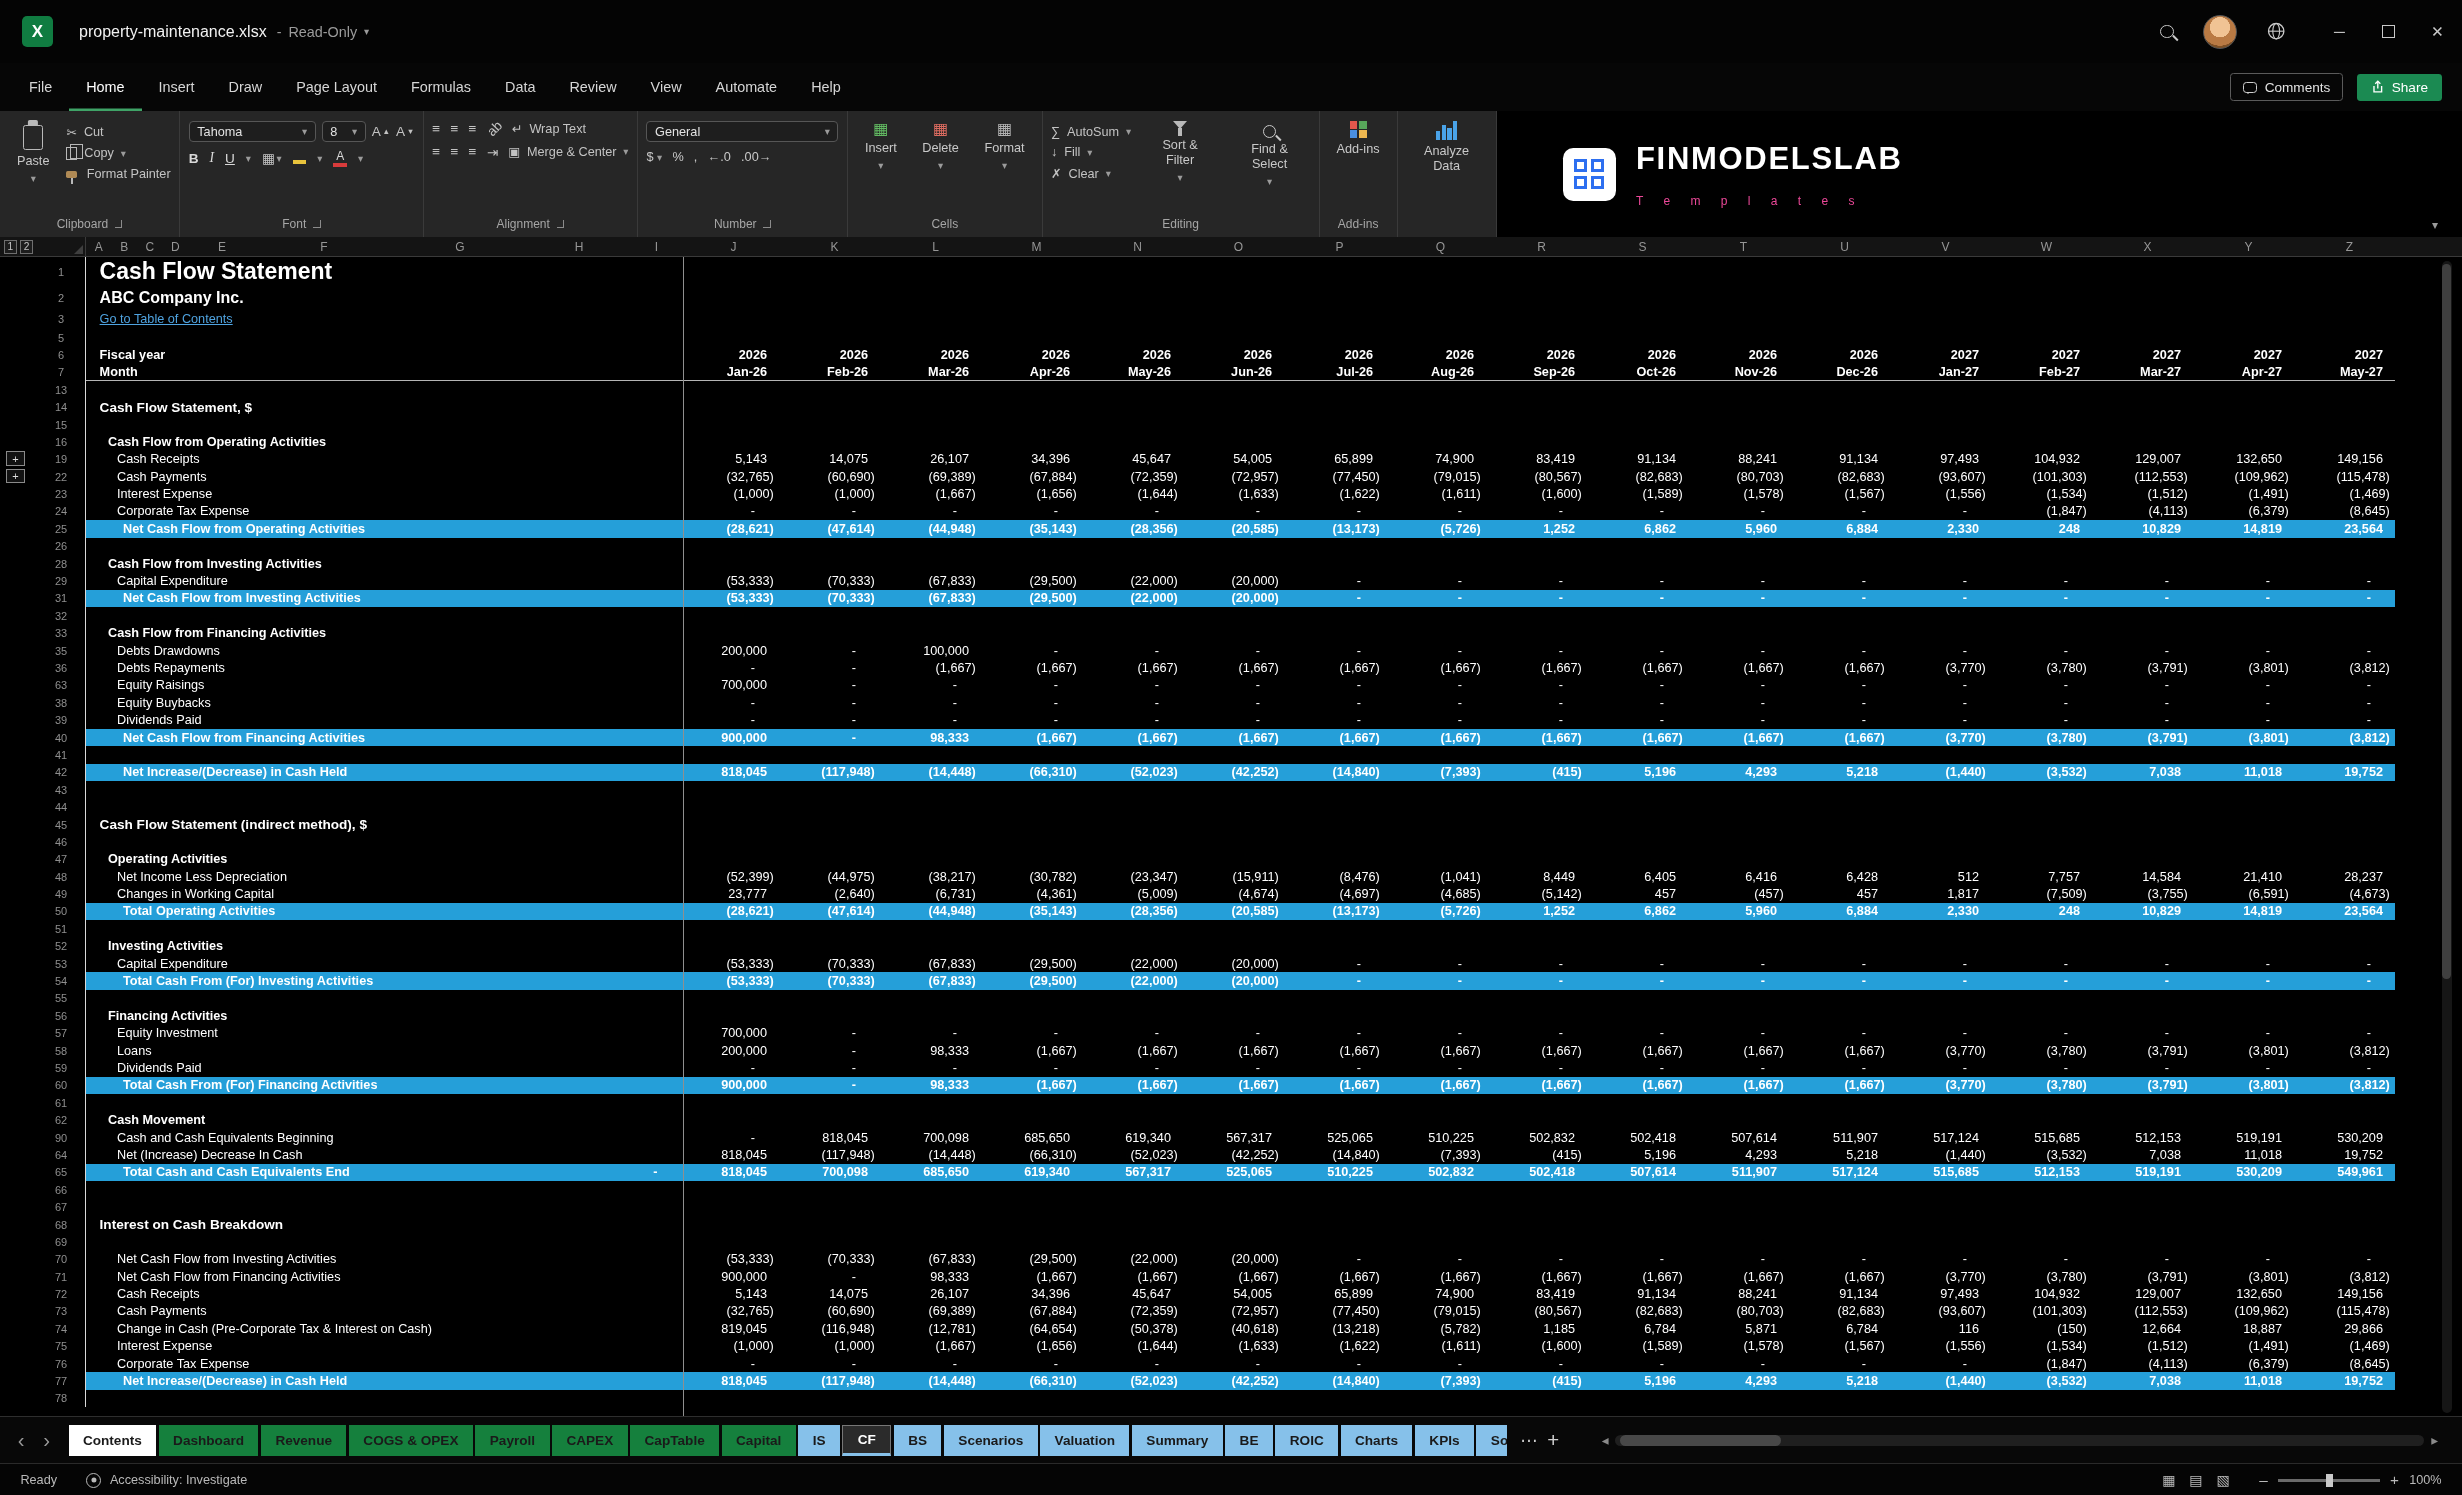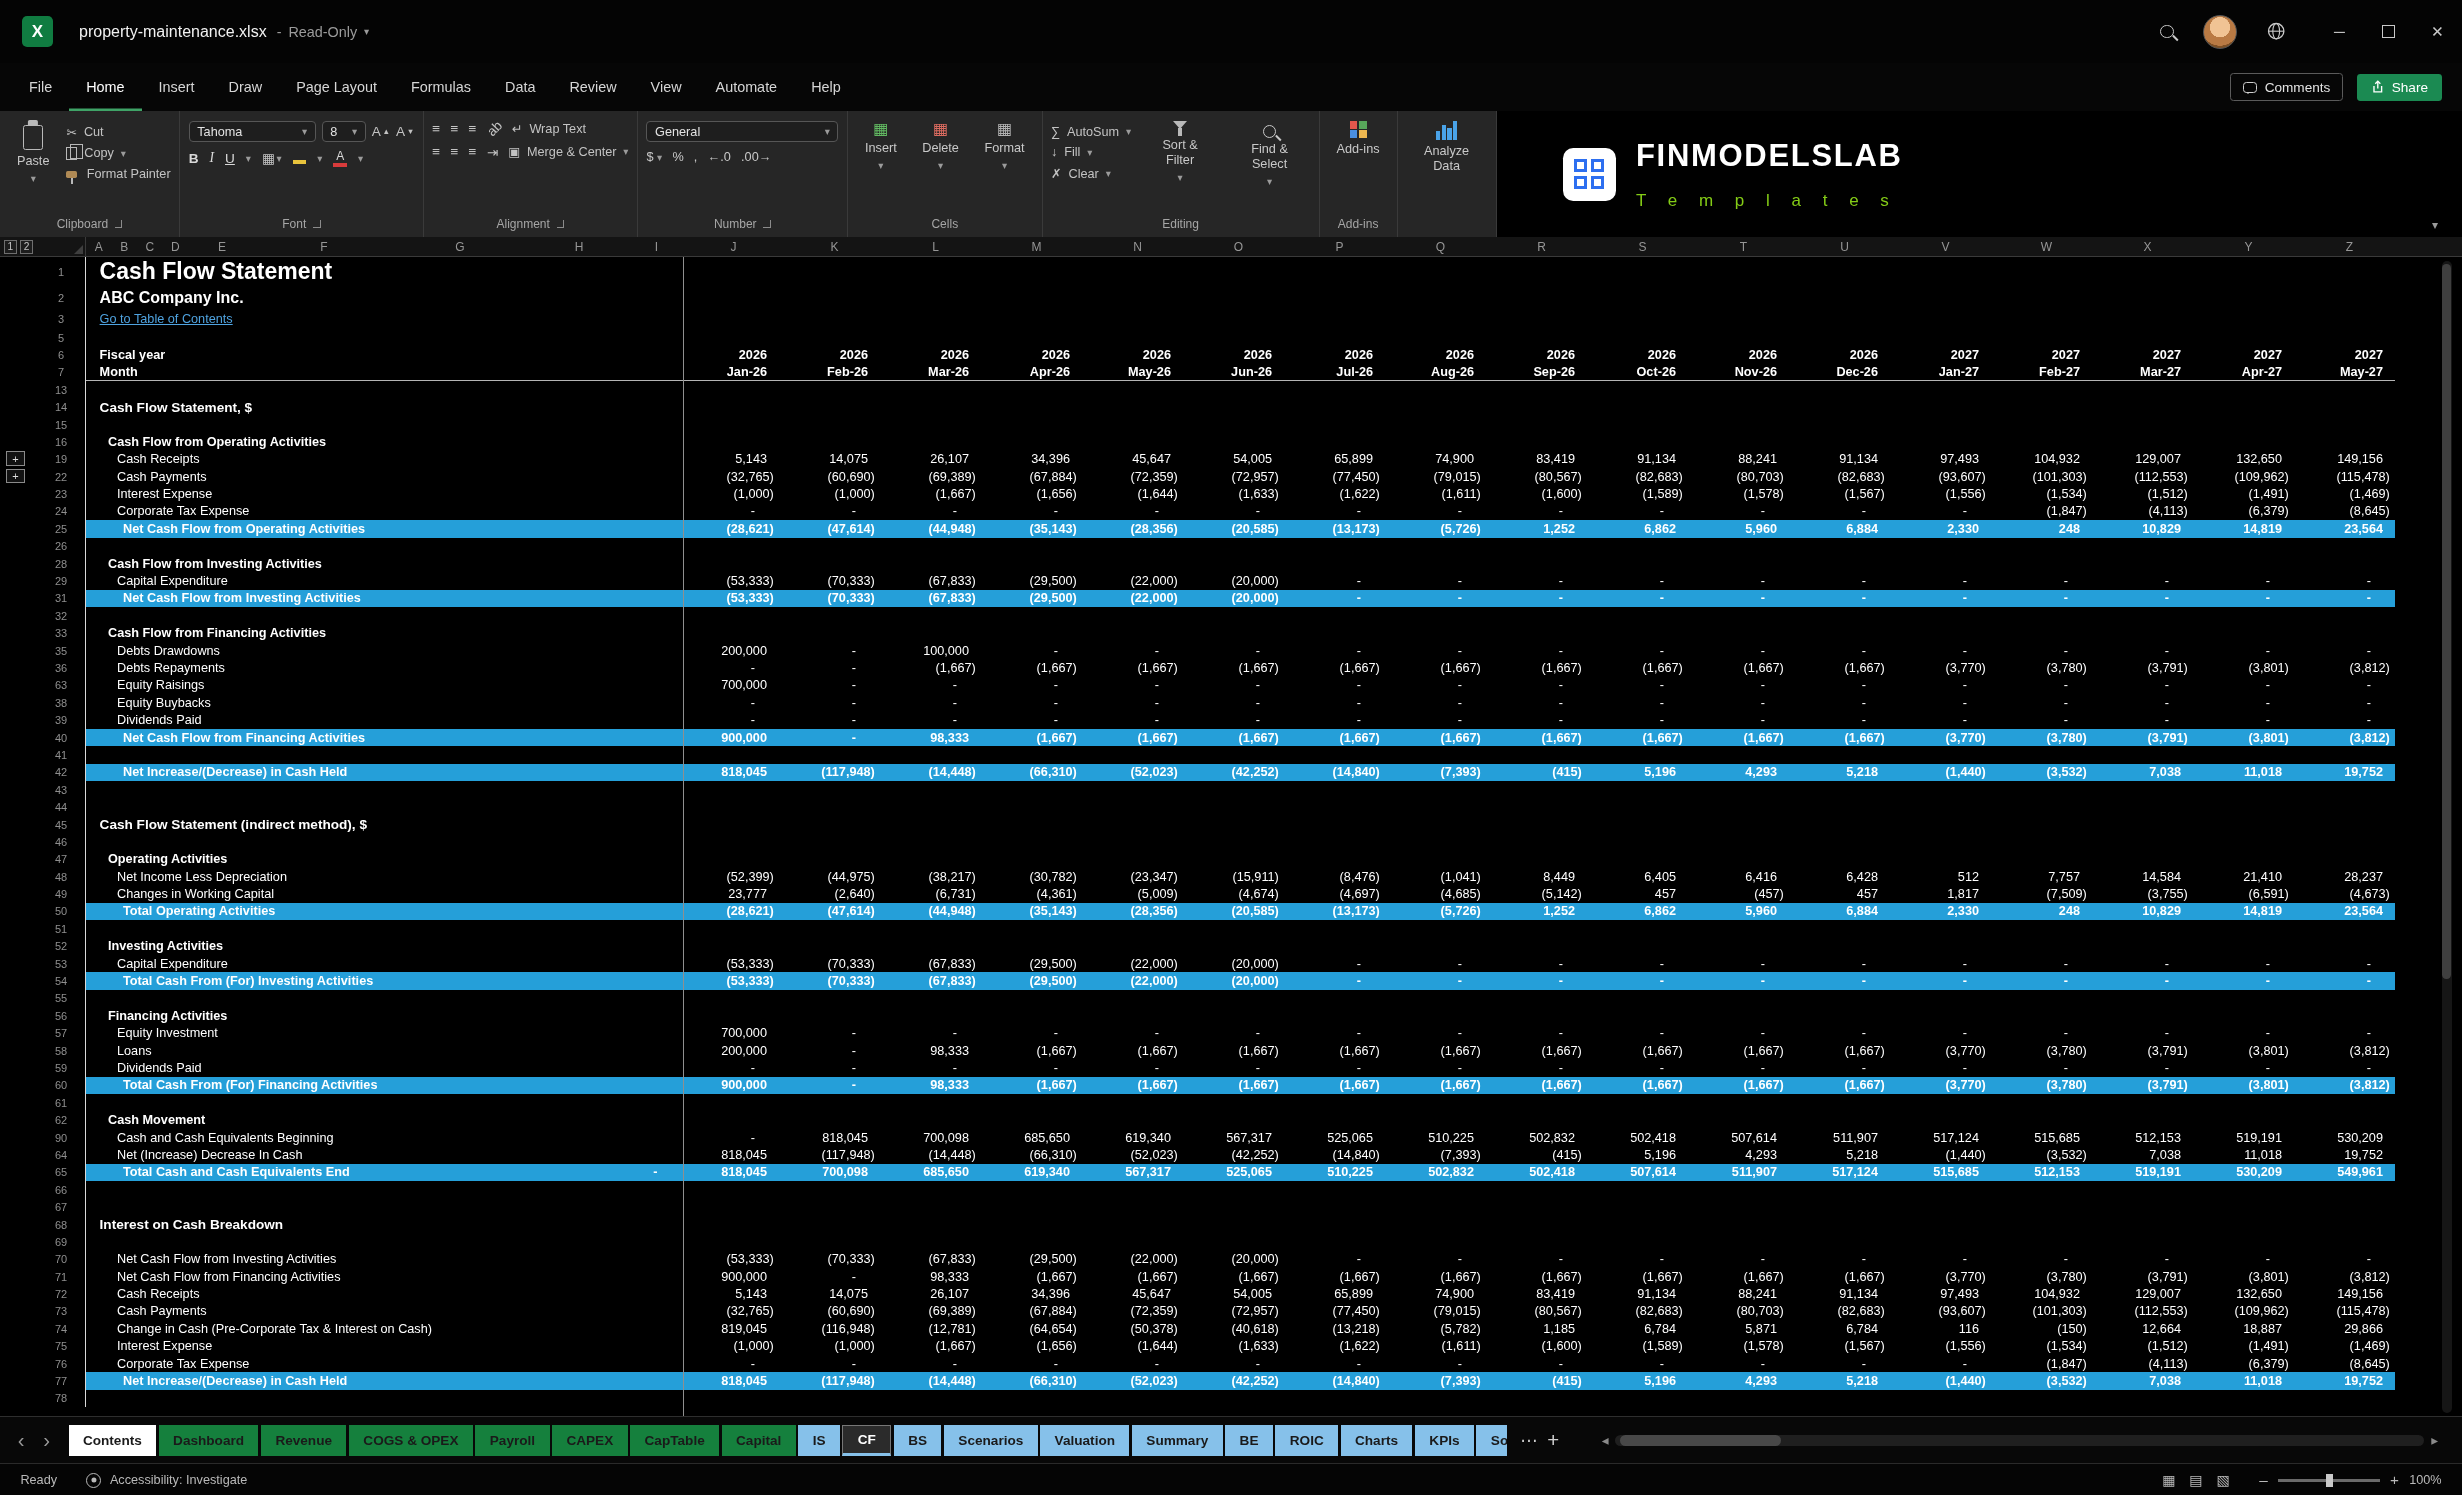--- a/index.html
+++ b/index.html
@@ -65,21 +65,21 @@
   .addins-ico{display:grid;grid-template-columns:7.6px 7.6px;grid-template-rows:7.6px 7.6px;gap:1.7px}
   .addins-ico i{display:block}
   .bars{display:flex;align-items:flex-end;gap:1.7px;height:18.7px}
   .bars i{width:4.2px;background:#4aa3e8;display:block}
   .brand{flex:1;background:#000;display:flex;align-items:center;padding-left:66px}
   .brand-icon{width:53px;height:53px;background:#fff;border-radius:10.2px;display:flex;align-items:center;justify-content:center}
   .brand-grid{display:grid;grid-template-columns:13.6px 13.6px;grid-template-rows:13.6px 13.6px;gap:3.4px}
   .brand-grid i{background:#fff;border:3.4px solid #2d6ff0;display:block}
   .brand-text{margin-left:20.4px}
   .brand-name{font-size:31px;font-weight:bold;color:#fff;letter-spacing:1.7px}
-  .brand-sub{font-size:17px;color:#84cc16;letter-spacing:8.5px;margin-top:17px}
+  .brand-sub{font-size:12px;color:#ec4899;letter-spacing:8.5px;margin-top:17px}
   .ribbon-collapse{position:absolute;right:24px;bottom:5.1px;color:#9a9a9a;font-size:12px}
 
   
   .colhdr{height:20.4px;background:#141414;border-bottom:0.8px solid #3a3a3a;display:flex;align-items:center;flex-shrink:0;color:#969696;font-size:12px}
   .ch-gutter{width:37px;display:flex;gap:2.5px;justify-content:center}
   .lvlbox{width:13.6px;height:14.4px;border:0.8px solid #6f6f6f;color:#c3c3c3;font-size:10.2px;display:flex;align-items:center;justify-content:center;background:#1d1d1d}
   .ch-corner{width:49px;height:100%;position:relative;border-right:0.8px solid #3a3a3a}
   .ch-corner::after{content:"";position:absolute;right:2.5px;bottom:2.5px;border-left:9.3px solid transparent;border-bottom:9.3px solid #3f3f3f}
   .chcell{text-align:center;flex-shrink:0}
 

